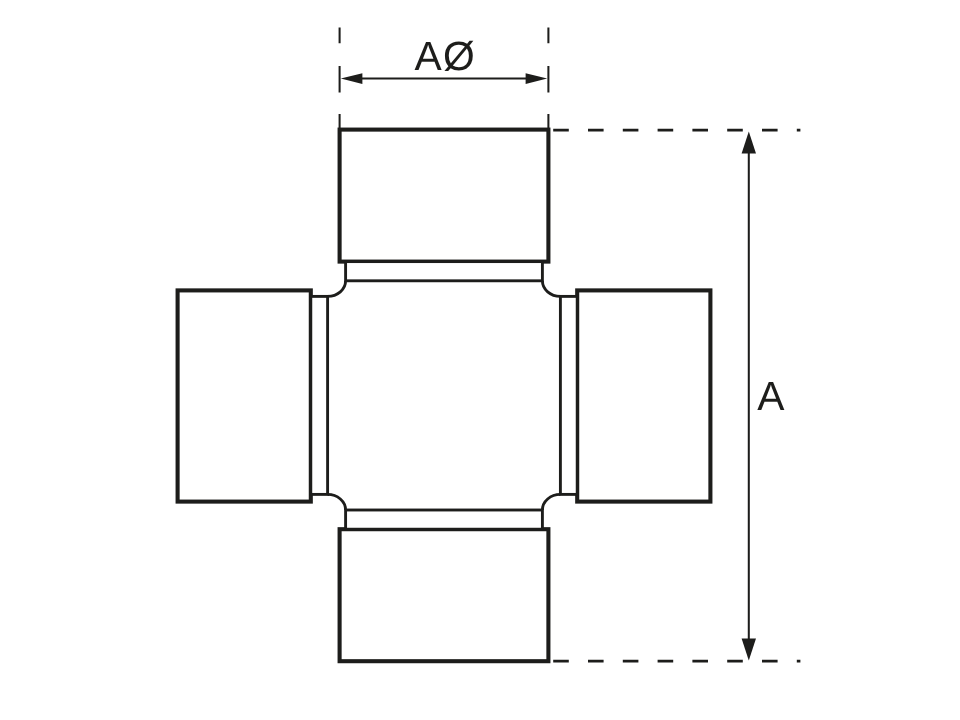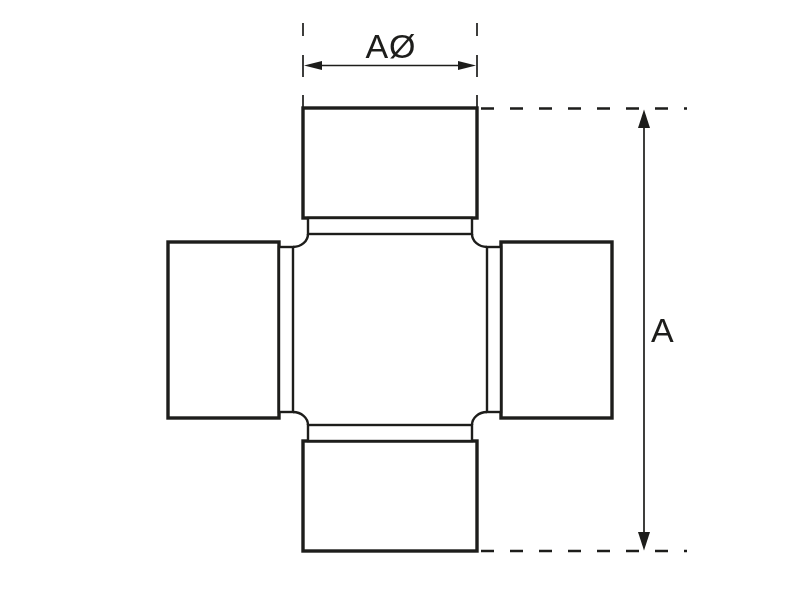--- a/index.html
+++ b/index.html
@@ -7,21 +7,20 @@
     padding: 0;
     background: #ffffff;
     font-family: "Liberation Sans", sans-serif;
   }
   .canvas {
     position: relative;
     width: 668px;
     height: 600px;
     background: #ffffff;
     overflow: hidden;
-    padding-left: 20px;
   }
   svg { display: block; }
   .part-outline {
     fill: #ffffff;
     stroke: currentColor;
     stroke-width: 3.4;
     stroke-linejoin: miter;
   }
   .collar-outline {
     fill: #ffffff;

